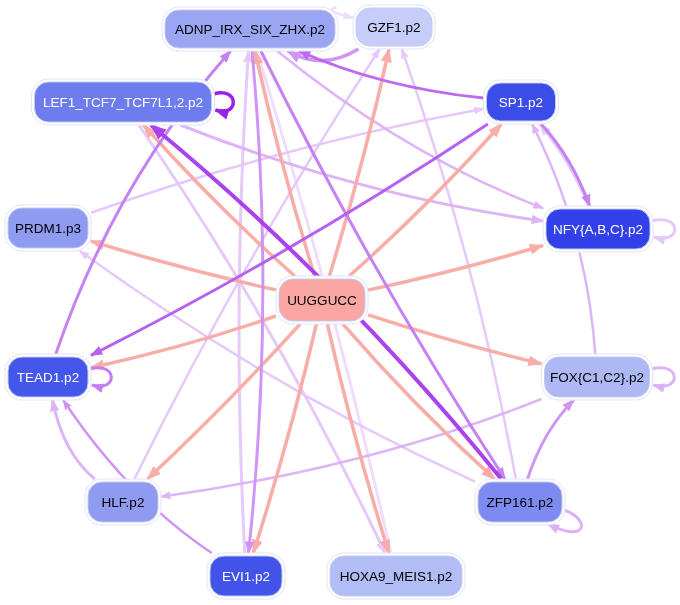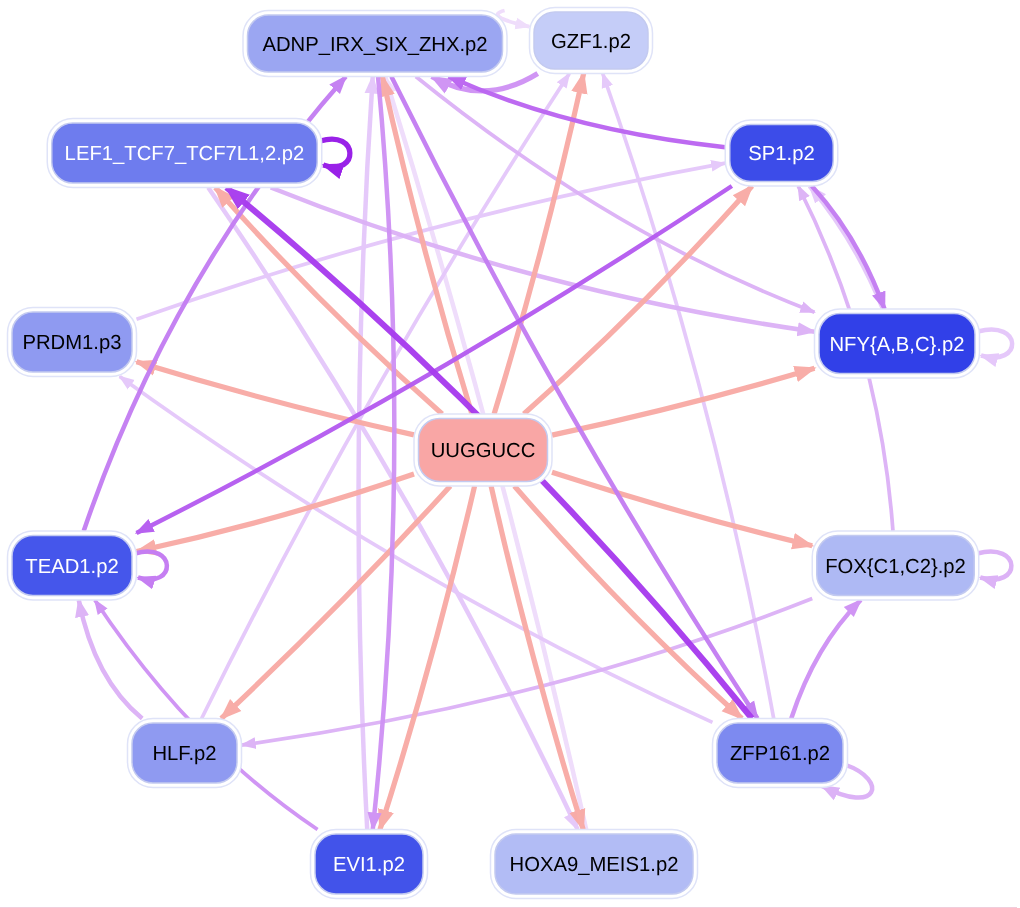--- a/index.html
+++ b/index.html
@@ -1,17 +1,17 @@
 <!DOCTYPE html>
 <html><head>
 <meta charset="utf-8">
 <style>
   html,body{margin:0;padding:0;background:#ffffff;}
   body{font-family:"Liberation Sans", sans-serif;}
-  #stage{position:relative;width:680px;height:605px;background:#be185d;overflow:hidden;}
+  #stage{position:relative;width:680px;height:605px;background:#7dd3fc;overflow:hidden;}
   svg text{font-family:"Liberation Sans", sans-serif;}
 </style>
 </head>
 <body>
 
 <div id="stage">
   <svg id="graph-svg" width="680" height="605" xmlns="http://www.w3.org/2000/svg" viewBox="0 0 680 605" style="background: rgb(255, 255, 255);">
       <defs>
         <marker id="arw0" viewBox="0 0 8 6" refX="7.2" refY="3" markerWidth="4.2" markerHeight="4.2" orient="auto" markerUnits="strokeWidth">
           <path d="M0,0 L8,3 L0,6 z" fill="#efdcfb"></path>

